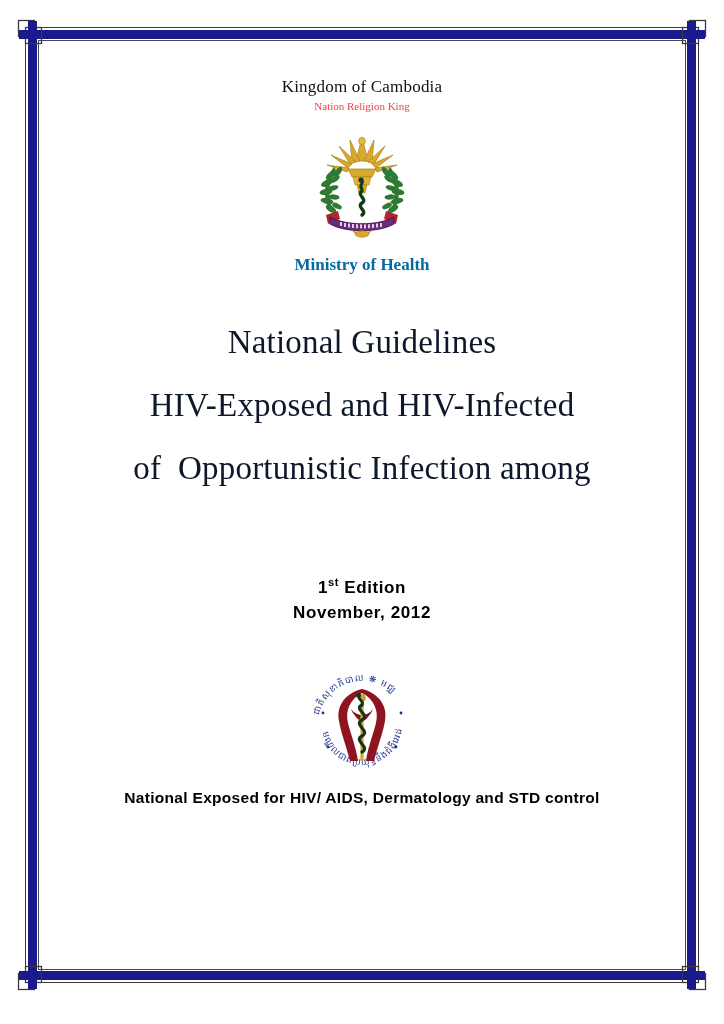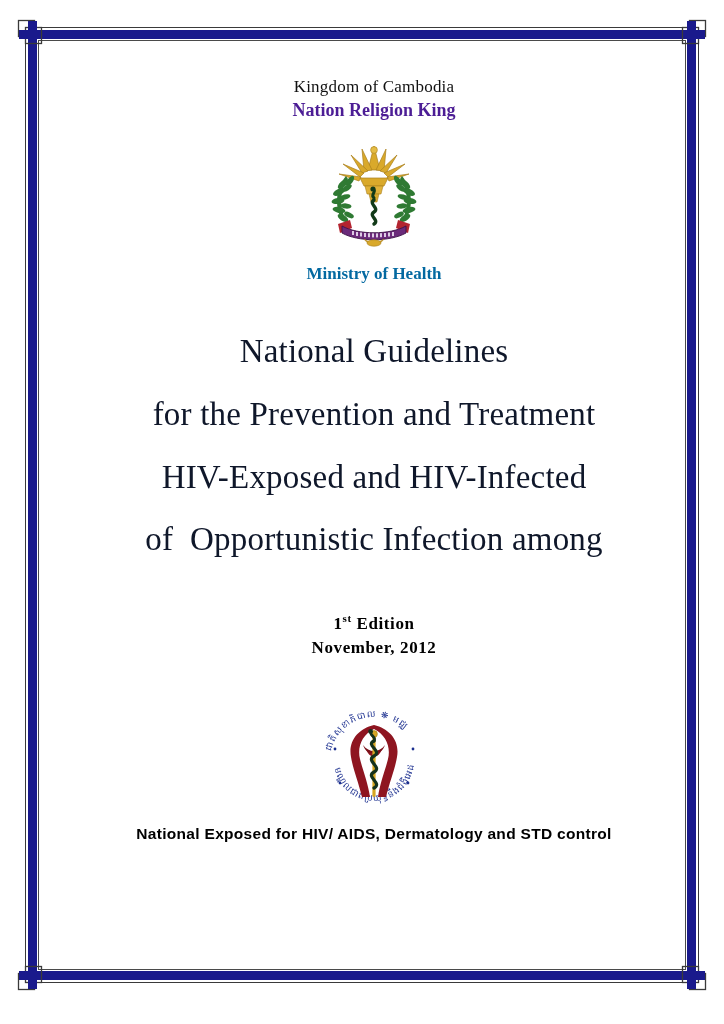--- a/index.html
+++ b/index.html
@@ -63,39 +63,39 @@
     height: 34px;
   }
   .knot-tl { left: -11px; top: -11px; }
   .knot-tr { right: -11px; top: -11px; transform: scaleX(-1); }
   .knot-bl { left: -11px; bottom: -11px; transform: scaleY(-1); }
   .knot-br { right: -11px; bottom: -11px; transform: scale(-1,-1); }
 
   
   .content {
     position: absolute;
-    left: 58px;
+    left: 46px;
     top: 46px;
     width: 632px;
     text-align: center;
   }
 
   .kingdom-line {
     font-family: "Liberation Serif", serif;
     font-size: 17px;
     color: #111;
     letter-spacing: 0.2px;
     margin-top: 30px;
     line-height: 1.35;
   }
   .nation-line {
     font-family: "Liberation Serif", serif;
-    font-size: 18px;
-    font-weight: bold;
-    color: #4c1d95;
+    font-size: 11px;
+    font-weight: normal;
+    color: #ef4444;
     line-height: 1.3;
   }
 
   .emblem-wrap {
     margin-top: 18px;
     height: 110px;
     display: flex;
     align-items: center;
     justify-content: center;
   }
@@ -115,22 +115,22 @@
     font-family: "Liberation Serif", serif;
     font-weight: normal;
     font-size: 33px;
     color: #0f172a;
     line-height: 1.9;
     white-space: pre;
     letter-spacing: 0.2px;
   }
 
   .edition-block {
-    margin-top: 40px;
-    font-family: Liberation Serif, serif;
+    margin-top: 76px;
+    font-family: Liberation Sans, sans-serif;
     font-weight: bold;
     font-size: 17px;
     color: #000;
     line-height: 1.45;
     letter-spacing: 0.6px;
   }
   .edition-block sup {
     font-size: 11px;
     vertical-align: super;
   }
@@ -288,21 +288,20 @@
 
         <path d="M52 99 C56 106 68 106 72 99 C68 103 56 103 52 99 Z" fill="#d9a92b" stroke="#a9801c" stroke-width="0.6"></path>
         <ellipse cx="62" cy="103" rx="7" ry="3.2" fill="#d9a92b" stroke="#a9801c" stroke-width="0.6"></ellipse>
       </svg>
     </div>
 
     <div class="ministry-line">Ministry of Health</div>
 
     <div class="title-block">
       <div class="title-line">National Guidelines</div>
-      <div class="title-line">for the Prevention and Treatment</div>
       <div class="title-line">HIV-Exposed and HIV-Infected</div>
       <div class="title-line">of  Opportunistic Infection among</div>
     </div>
 
     <div class="edition-block">
       <div><span>1</span><sup>st</sup><span> Edition</span></div>
       <div>November, 2012</div>
     </div>
 
     <div class="logo-wrap">

